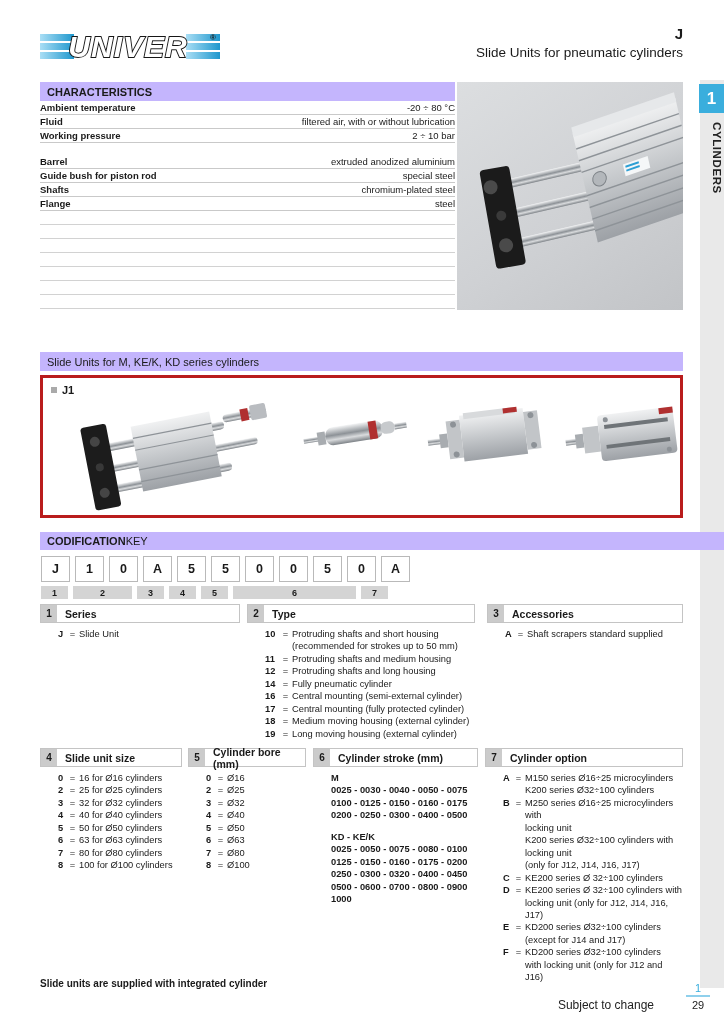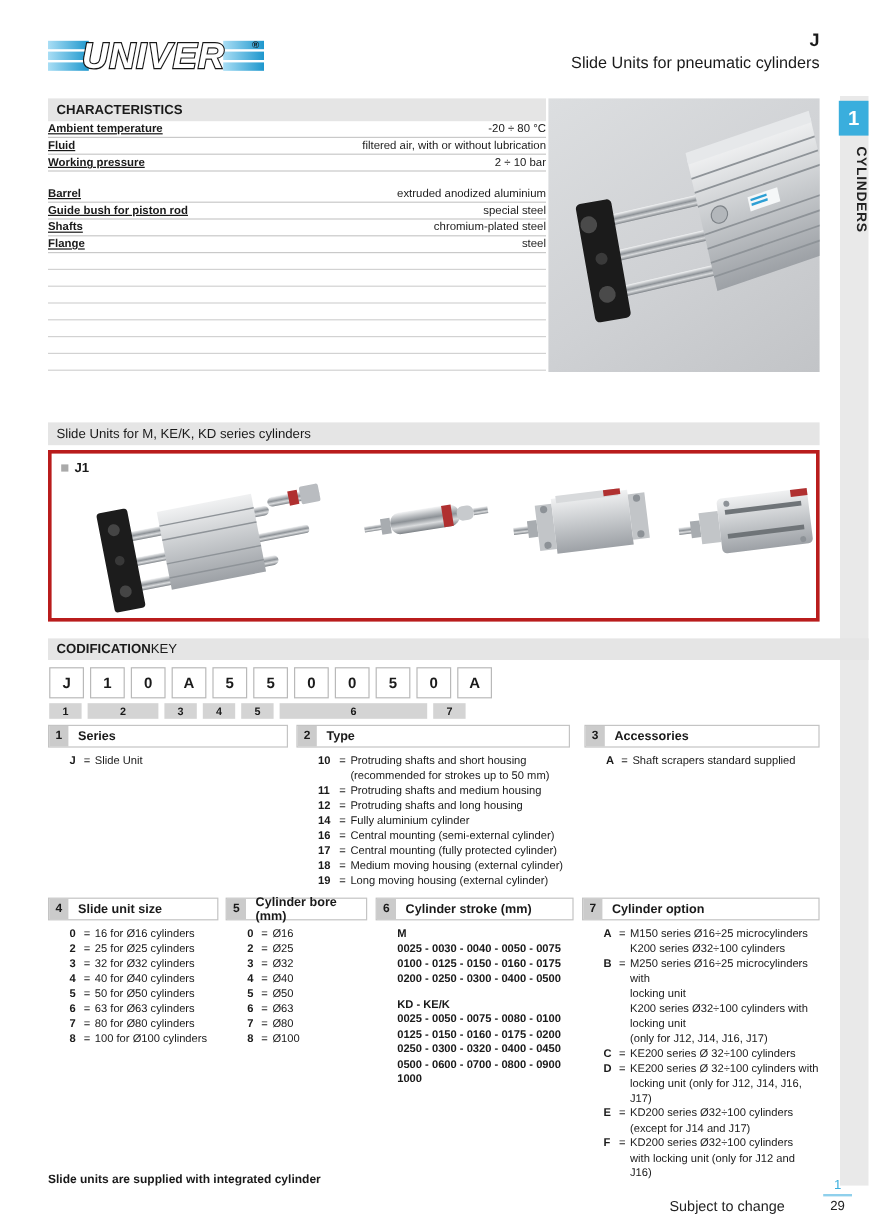--- a/index.html
+++ b/index.html
@@ -11,32 +11,32 @@
   .side-strip{position:absolute;right:0;top:80px;width:24px;height:908px;background:#e9e9e9;}
   .side-badge{position:absolute;right:0;top:84px;width:25px;height:29px;background:#3aaedd;
     display:flex;align-items:center;justify-content:center;color:#fff;font-weight:bold;font-size:17px;}
   .side-label{position:absolute;right:1px;top:122px;writing-mode:vertical-rl;
     font-weight:bold;font-size:11.5px;letter-spacing:.6px;color:#222;}
   
   .logo{position:absolute;left:40px;top:26px;}
   .doc-letter{position:absolute;right:41px;top:25px;left:300px;text-align:right;font-weight:bold;font-size:15px;}
   .doc-subtitle{position:absolute;right:41px;top:45px;left:300px;text-align:right;font-size:13.5px;}
   
-  .bar{position:absolute;background:#e5e5e5;display:flex;align-items:center;padding-left:7px;box-sizing:border-box;}
+  .bar{position:absolute;background:#c4b5fd;display:flex;align-items:center;padding-left:7px;box-sizing:border-box;}
   .bar b{font-size:11px;}
   .bar span{font-size:11px;}
   .bar-characteristics{left:40px;top:82px;width:415px;height:19px;}
   .bar-series{left:40px;top:352px;width:643px;height:19px;}
   .bar-codification{left:40px;top:532px;width:718px;height:18px;}
   .bar-codification .lt{font-weight:normal;}
   
   .char-table{position:absolute;left:40px;top:101px;width:415px;font-size:9.5px;}
   .c-row{display:flex;justify-content:space-between;align-items:flex-end;height:13px;
     border-bottom:1px solid #c9c9c9;line-height:12px;}
-  .c-row .lbl{font-weight:bold;text-decoration:underline;}
+  .c-row .lbl{font-weight:bold;}
   .c-row .val{text-align:right;}
   .c-gap{height:12px;}
   .c-row.empty{border-bottom:1px solid #d2d2d2;}
   
   .photo-box{position:absolute;left:457px;top:82px;width:226px;height:228px;
     background:linear-gradient(145deg,#dcdee0 0%,#cfd1d4 55%,#c2c4c7 100%);}
   
   .j1-box{position:absolute;left:40px;top:375px;width:643px;height:143px;border:3px solid #b91c1c;box-sizing:border-box;background:#fff;}
   .j1-label{position:absolute;left:8px;top:6px;font-weight:bold;font-size:11px;display:flex;align-items:center;gap:5px;}
   .j1-label .sq{width:6px;height:6px;background:#aaa;display:inline-block;}
@@ -398,21 +398,21 @@
 
         <div class="li">
           <span class="code">12</span>
           <span class="eq"> = </span>
           <span class="desc">Protruding shafts and long housing</span>
         </div>
 
         <div class="li">
           <span class="code">14</span>
           <span class="eq"> = </span>
-          <span class="desc">Fully aluminium cylinder</span>
+          <span class="desc">Fully pneumatic cylinder</span>
         </div>
 
         <div class="li">
           <span class="code">16</span>
           <span class="eq"> = </span>
           <span class="desc">Central mounting (semi-external cylinder)</span>
         </div>
 
         <div class="li">
           <span class="code">17</span>

